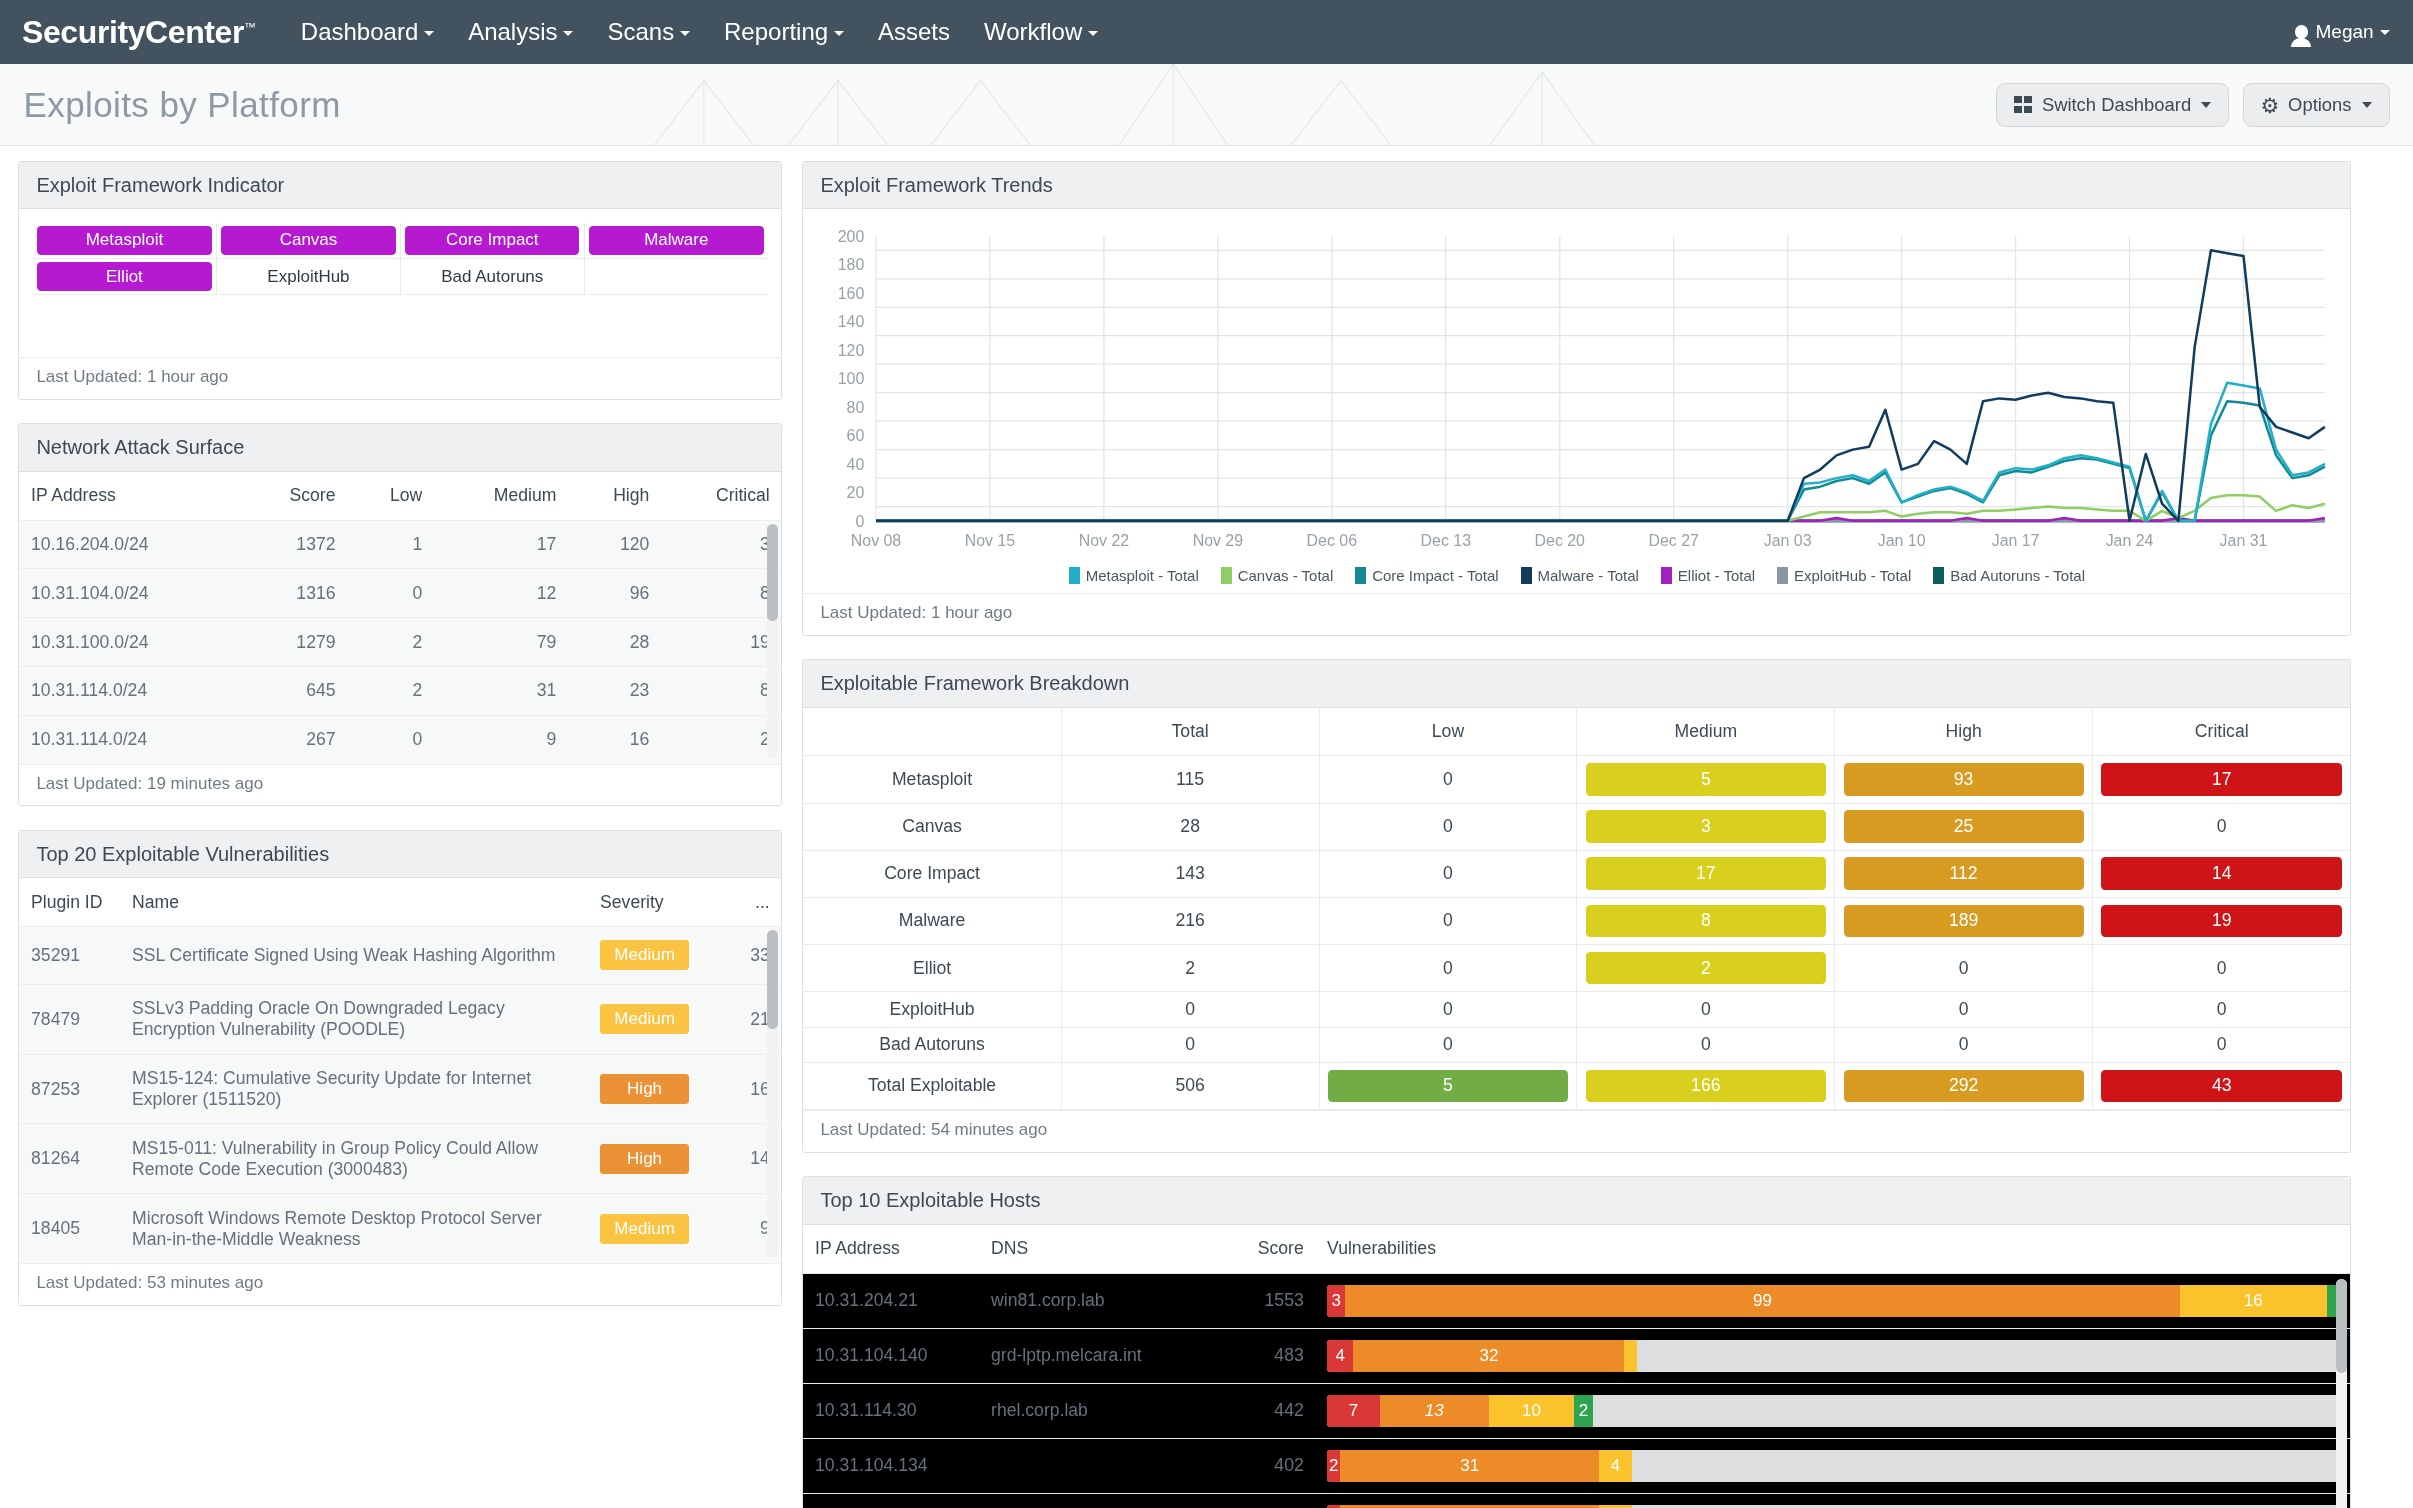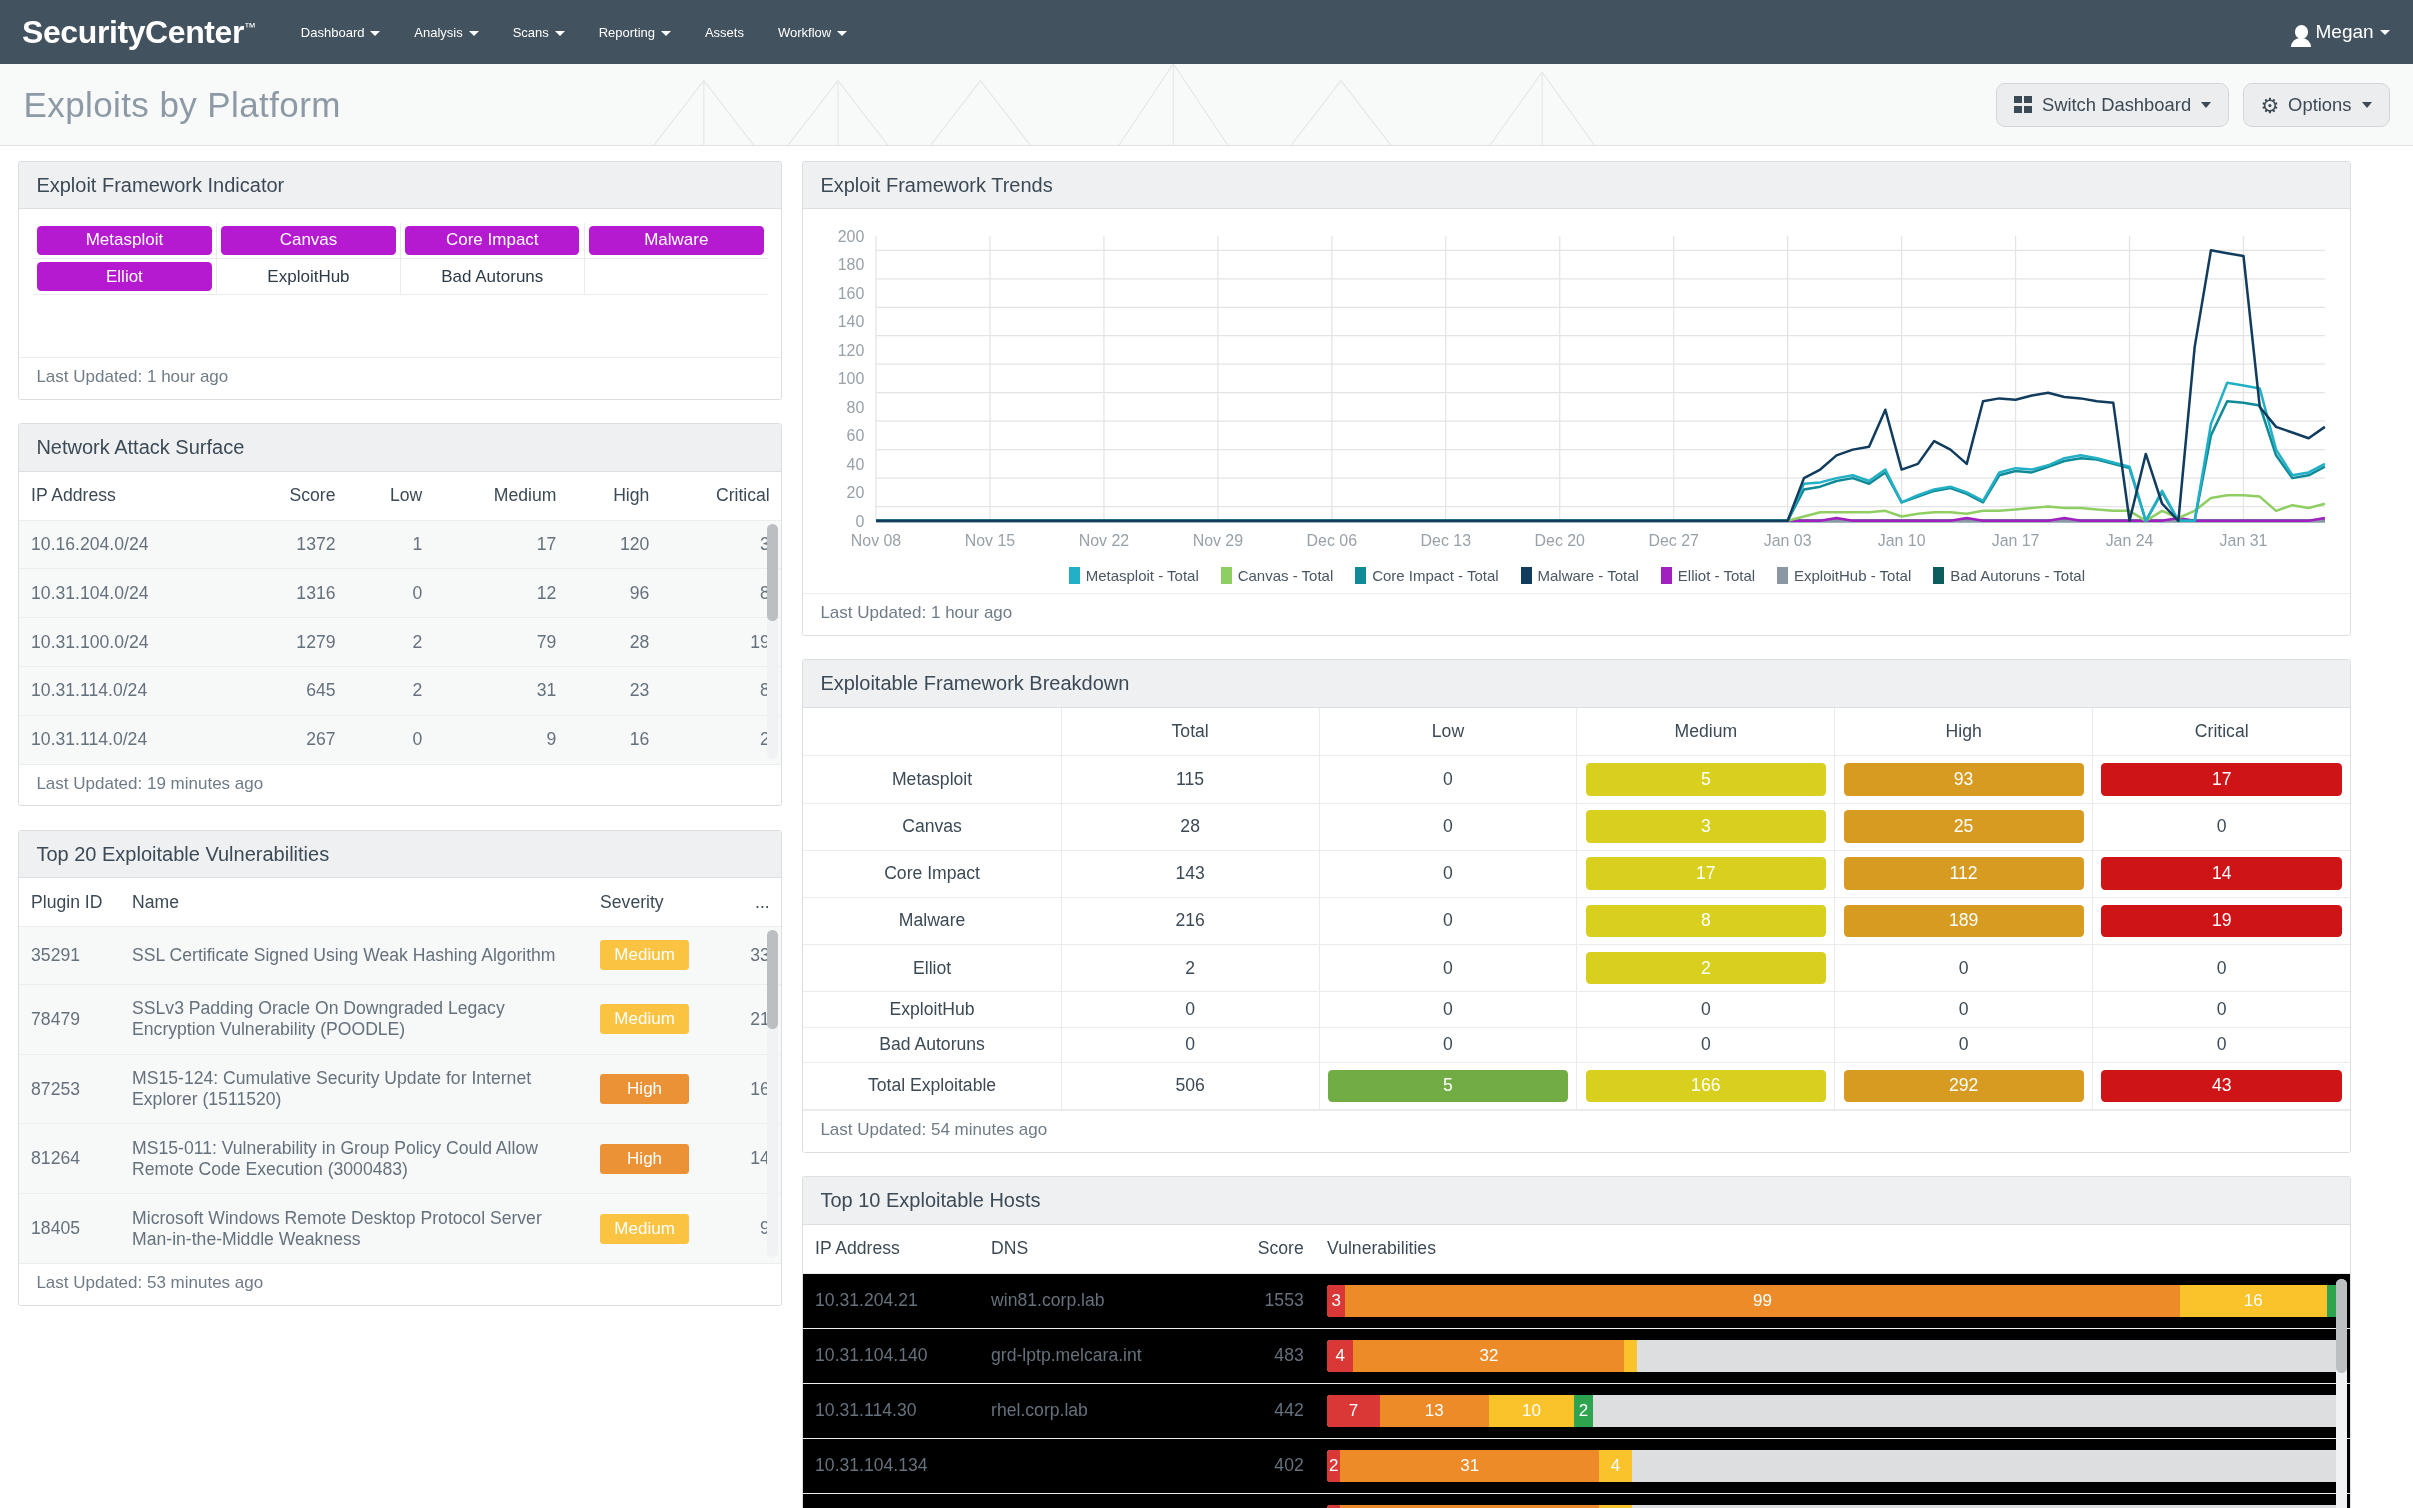--- a/index.html
+++ b/index.html
@@ -11,21 +11,21 @@
   }
   
   .topbar {
     height: 64px; background: #42525e; display: flex; align-items: center;
     padding: 0 22px; position: relative;
   }
   .brand { font-size: 32px; font-weight: bold; color: #ffffff; letter-spacing: -0.4px;
            font-family: "Liberation Sans", sans-serif; }
   .brand .tm { font-size: 11.7px; vertical-align: super; font-weight: normal; }
   .navlinks { display: flex; align-items: center; margin-left: 28.5px; }
-  .navlink { color: #ffffff; font-size: 13px; padding: 0 17px; cursor: pointer; white-space: nowrap; }
+  .navlink { color: #ffffff; font-size: 24px; padding: 0 17px; cursor: pointer; white-space: nowrap; }
   .caret { display: inline-block; width: 0; height: 0; margin-left: 5.9px;
            border-left: 5px solid transparent; border-right: 5px solid transparent;
            border-top: 5.9px solid #ffffff; vertical-align: middle; }
   .user { position: absolute; right: 23.5px; color: #fff; font-size: 19px; display: flex; align-items: center; }
   .user-icon { width: 13.4px; height: 13.4px; border-radius: 50%; background: #fff; margin-right: 7.5px; position: relative; }
   .user-icon::after { content: ""; position: absolute; left: -3.4px; top: 12.6px; width: 20px; height: 9.2px;
                       background: #fff; border-radius: 9.2px 9.2px 0 0; }
 
   
   .pagehead {
@@ -608,21 +608,21 @@
                   </div>
                 </td>
               </tr>
               <tr>
                 <td class="">10.31.114.30</td>
                 <td class="">rhel.corp.lab</td>
                 <td class="r">442</td>
                 <td>
                   <div class="stack">
                     <div class="seg crit" style="width: 5.2%;">7</div>
-                    <div class="seg high" style="width: 10.8%;">13</div>
+                    <div class="seg high" style="width: 10.8%; font-style: italic;">13</div>
                     <div class="seg med" style="width: 8.4%;">10</div>
                     <div class="seg low" style="width: 1.9%;">2</div>
                   </div>
                 </td>
               </tr>
               <tr>
                 <td class="">10.31.104.134</td>
                 <td class=""></td>
                 <td class="r">402</td>
                 <td>

